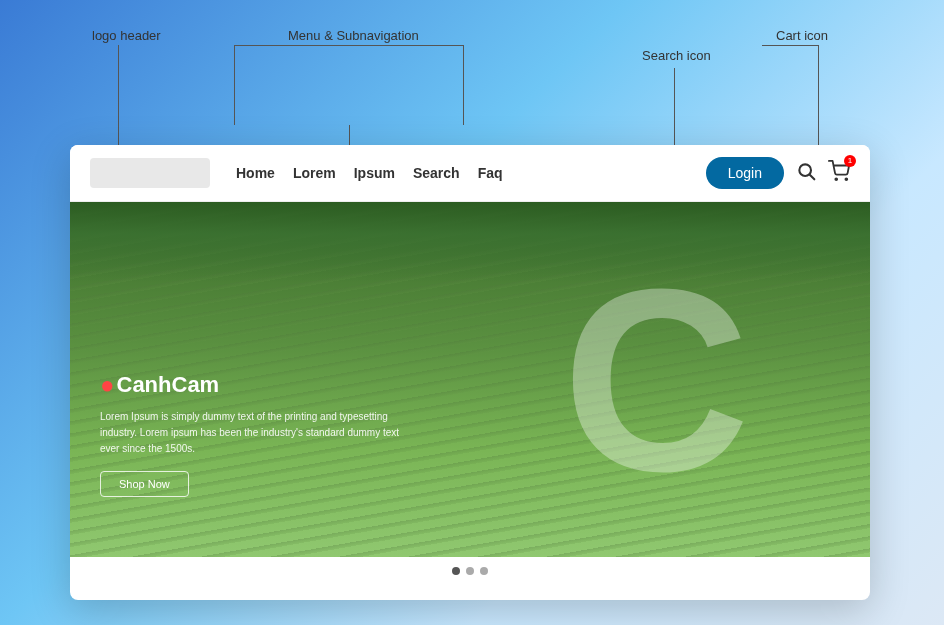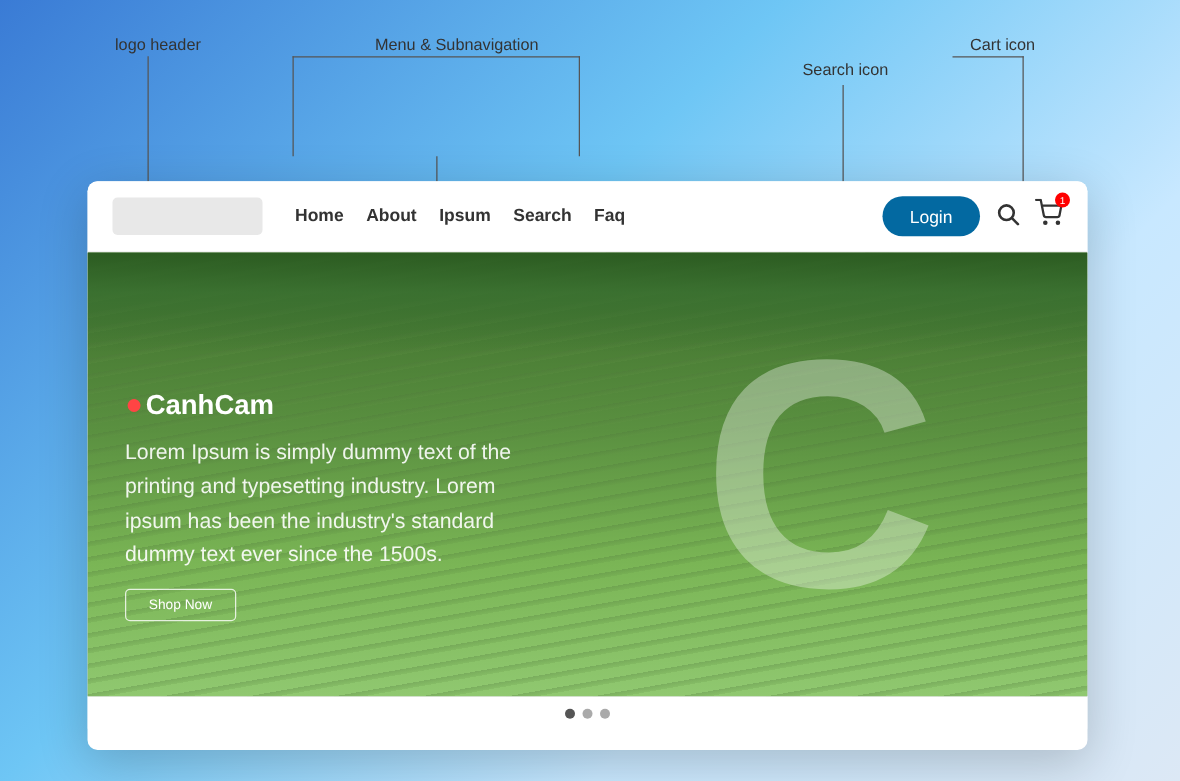--- a/index.html
+++ b/index.html
@@ -25,21 +25,21 @@
 
     
     .ann-logo {
       top: 28px;
       left: 68px;
     }
 
     
     .ann-menu {
       top: 28px;
-      left: 276px;
+      left: 264px;
     }
 
     
     .ann-search {
       top: 48px;
       left: 618px;
     }
 
     
     .ann-cart {
@@ -206,21 +206,21 @@
       color: #ff4444;
       font-size: 24px;
       margin-right: 2px;
     }
 
     .hero-brand-text {
       color: white;
     }
 
     .hero-desc {
-      font-size: 17px;
+      font-size: 10px;
       line-height: 1.6;
       margin-bottom: 14px;
       color: rgba(255,255,255,0.9);
     }
 
     .btn-shop {
       background: transparent;
       border: 1px solid rgba(255,255,255,0.8);
       color: white;
       padding: 6px 18px;
@@ -295,21 +295,21 @@
 <div class="ann-line-h" style="top:45px;left:762px;width:57px;"></div>
 <div class="ann-line-v" style="top:45px;left:818px;height:115px;"></div>
 
 <div class="browser-window">
 
   <nav class="navbar">
     <div class="logo-placeholder"></div>
 
     <ul class="nav-links">
       <li><a href="#">Home</a></li>
-      <li><a href="#">About</a></li>
+      <li><a href="#">Lorem</a></li>
       <li><a href="#">Ipsum</a></li>
       <li><a href="#">Search</a></li>
       <li><a href="#">Faq</a></li>
     </ul>
 
     <div class="nav-actions">
       <button class="btn-login">Login</button>
       <span class="search-icon">
         <svg width="20" height="20" viewBox="0 0 24 24" fill="none" stroke="#333" stroke-width="2.5" stroke-linecap="round">
           <circle cx="11" cy="11" r="7"></circle>

